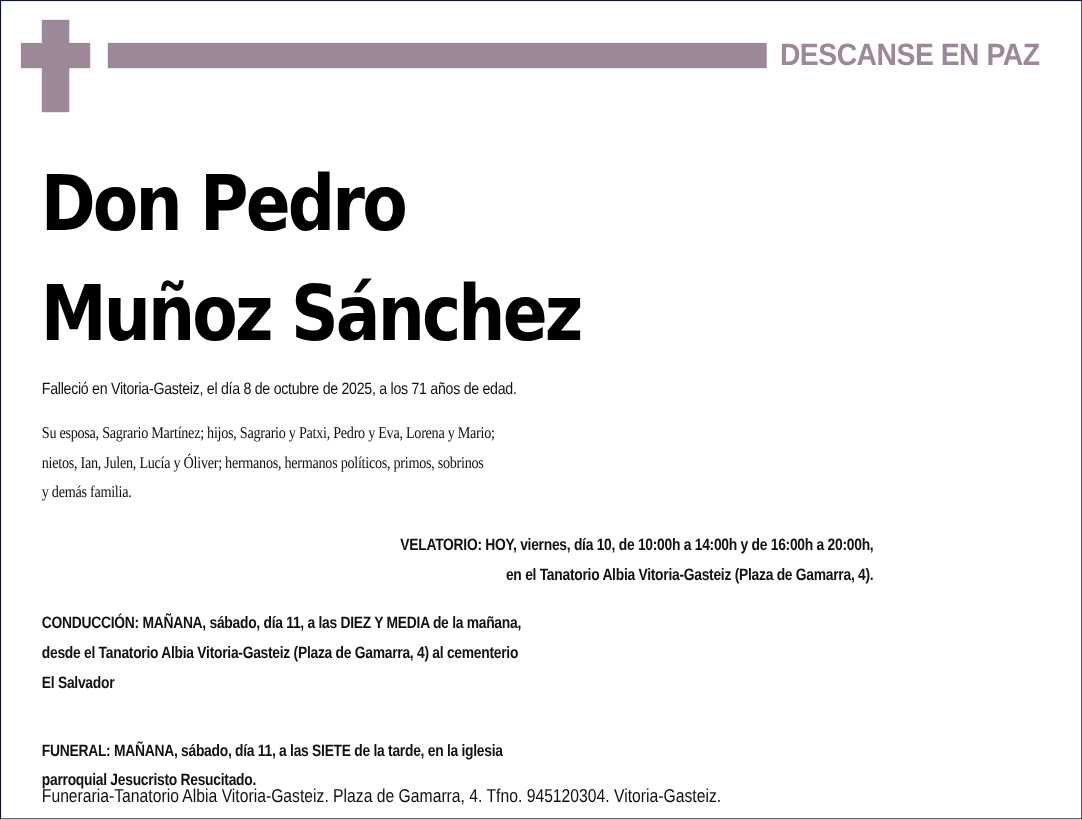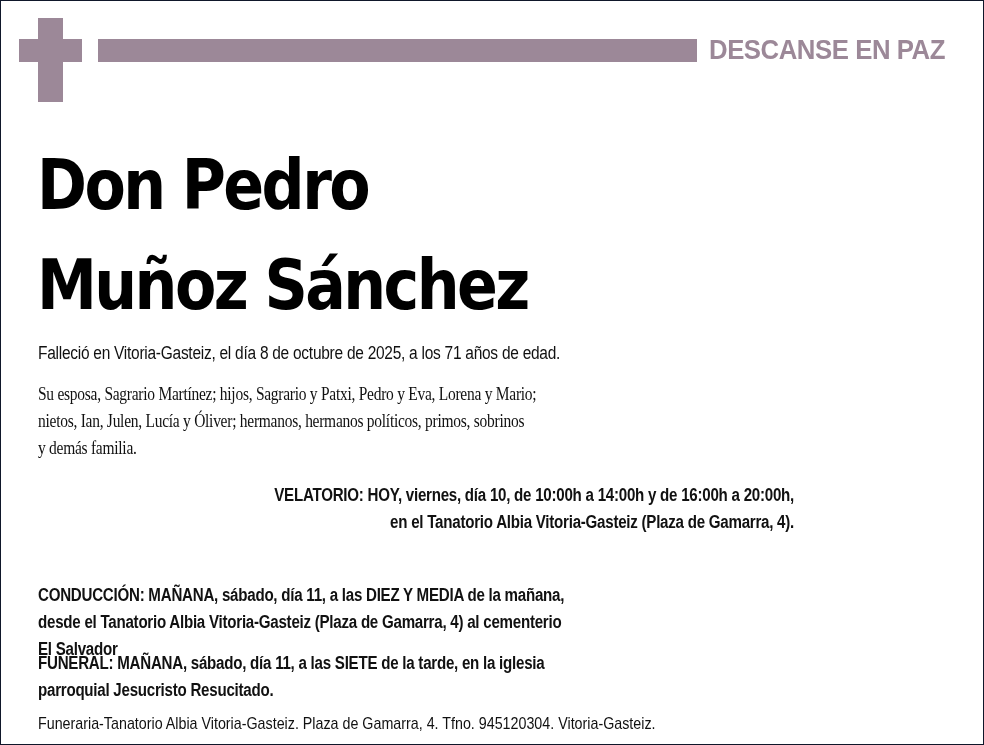--- a/index.html
+++ b/index.html
@@ -27,21 +27,21 @@
     font-family: "DejaVu Sans", sans-serif; font-weight: bold;
     font-size: 70px; line-height: 100px; color: #000;
     letter-spacing: -3px;
     transform: scaleX(0.86); transform-origin: left top;
     white-space: nowrap;
   }
   .name div { height: 100px; }
   .text {
     position: absolute; left: 37px; width: 900px;
     font-family: "Liberation Sans", sans-serif;
-    font-size: 18px; line-height: 27px; color: #111;
+    font-size: 15px; line-height: 27px; color: #111;
     letter-spacing: -0.3px;
   }
   .text .line { white-space: nowrap; transform: scaleX(0.86); transform-origin: left center; height: 27px; }
   .bold .line { font-weight: bold; transform: scaleX(0.84); }
   .footer {
     position: absolute; left: 37px; top: 712px;
     font-family: "Liberation Sans", sans-serif;
     font-size: 17px; line-height: 22px; color: #111;
     white-space: nowrap; transform: scaleX(0.84); transform-origin: left center;
   }
@@ -71,26 +71,26 @@
     <div class="line">Su esposa, Sagrario Martínez; hijos, Sagrario y Patxi, Pedro y Eva, Lorena y Mario;</div>
     <div class="line">nietos, Ian, Julen, Lucía y Óliver; hermanos, hermanos políticos, primos, sobrinos</div>
     <div class="line">y demás familia.</div>
   </div>
 
   <div class="text bold" style="top:481px;text-align:right;">
     <div class="line">VELATORIO: HOY, viernes, día 10, de 10:00h a 14:00h y de 16:00h a 20:00h,</div>
     <div class="line">en el Tanatorio Albia Vitoria-Gasteiz (Plaza de Gamarra, 4).</div>
   </div>
 
-  <div class="text bold" style="top:581px;">
+  <div class="text bold" style="top:552px;">
     <div class="line">CONDUCCIÓN: MAÑANA, sábado, día 11, a las DIEZ Y MEDIA de la mañana,</div>
     <div class="line">desde el Tanatorio Albia Vitoria-Gasteiz (Plaza de Gamarra, 4) al cementerio</div>
     <div class="line">El Salvador</div>
   </div>
 
-  <div class="text bold" style="top:649px;">
+  <div class="text bold" style="top:668px;">
     <div class="line">FUNERAL: MAÑANA, sábado, día 11, a las SIETE de la tarde, en la iglesia</div>
     <div class="line">parroquial Jesucristo Resucitado.</div>
   </div>
 
   <div class="footer">Funeraria-Tanatorio Albia Vitoria-Gasteiz. Plaza de Gamarra, 4. Tfno. 945120304. Vitoria-Gasteiz.</div>
 
 </div>
 
 </body></html>

